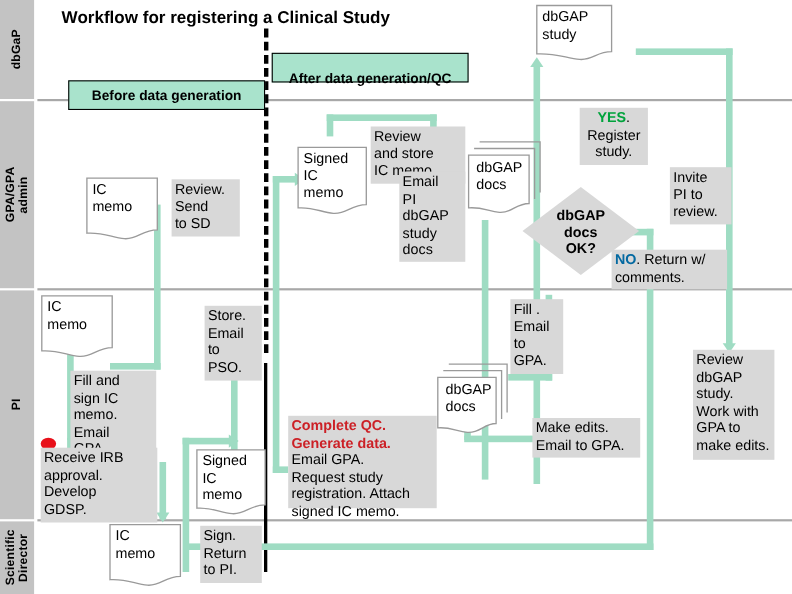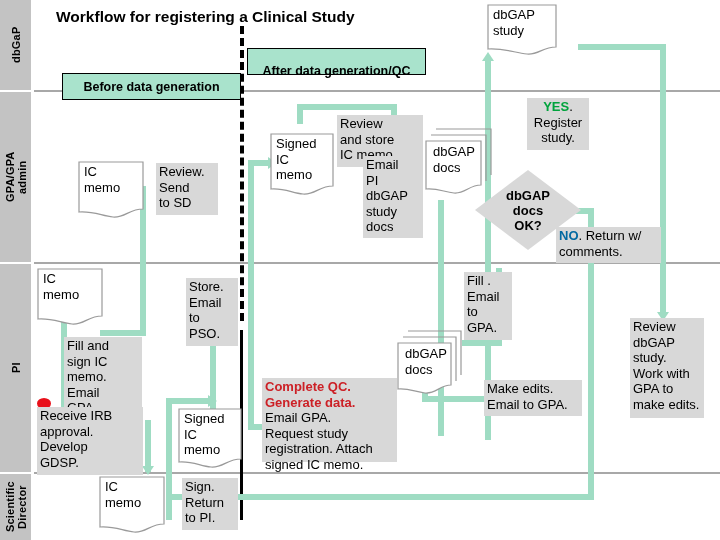--- a/index.html
+++ b/index.html
@@ -187,20 +187,23 @@
       <path d="M1,13 L56,13 L56,57 C44,57 40,66 29,65 C19,64 13,60 1,61 Z" fill="#ffffff" stroke="#9a9a9a" stroke-width="1.2"></path>
     </svg>
     <div class="dtext" style="white-space:pre-line;top:16px;left:8px;">dbGAP
 docs</div>
   </div>
 
   <div class="proc" style="left:527px;top:98px;width:62px;height:52px;text-align:center;">
     <span class="hl-yes">YES</span><span>. Registe</span><span>r study.</span>
   </div>
 
+  <div class="proc" style="left:609px;top:152px;width:56px;height:52px;white-space:pre-line;">Invite
+PI to
+review.</div>
 
   <div class="diamond" style="left:473px;top:168px;width:110px;height:84px;">
     <svg width="110" height="84" viewBox="0 0 110 84">
       <polygon points="55,2 108,42 55,82 2,42" fill="#d8d8d8" stroke="none"></polygon>
     </svg>
     <div class="dmtext" style="white-space:pre-line;">dbGAP
 docs
 OK?</div>
   </div>
 

